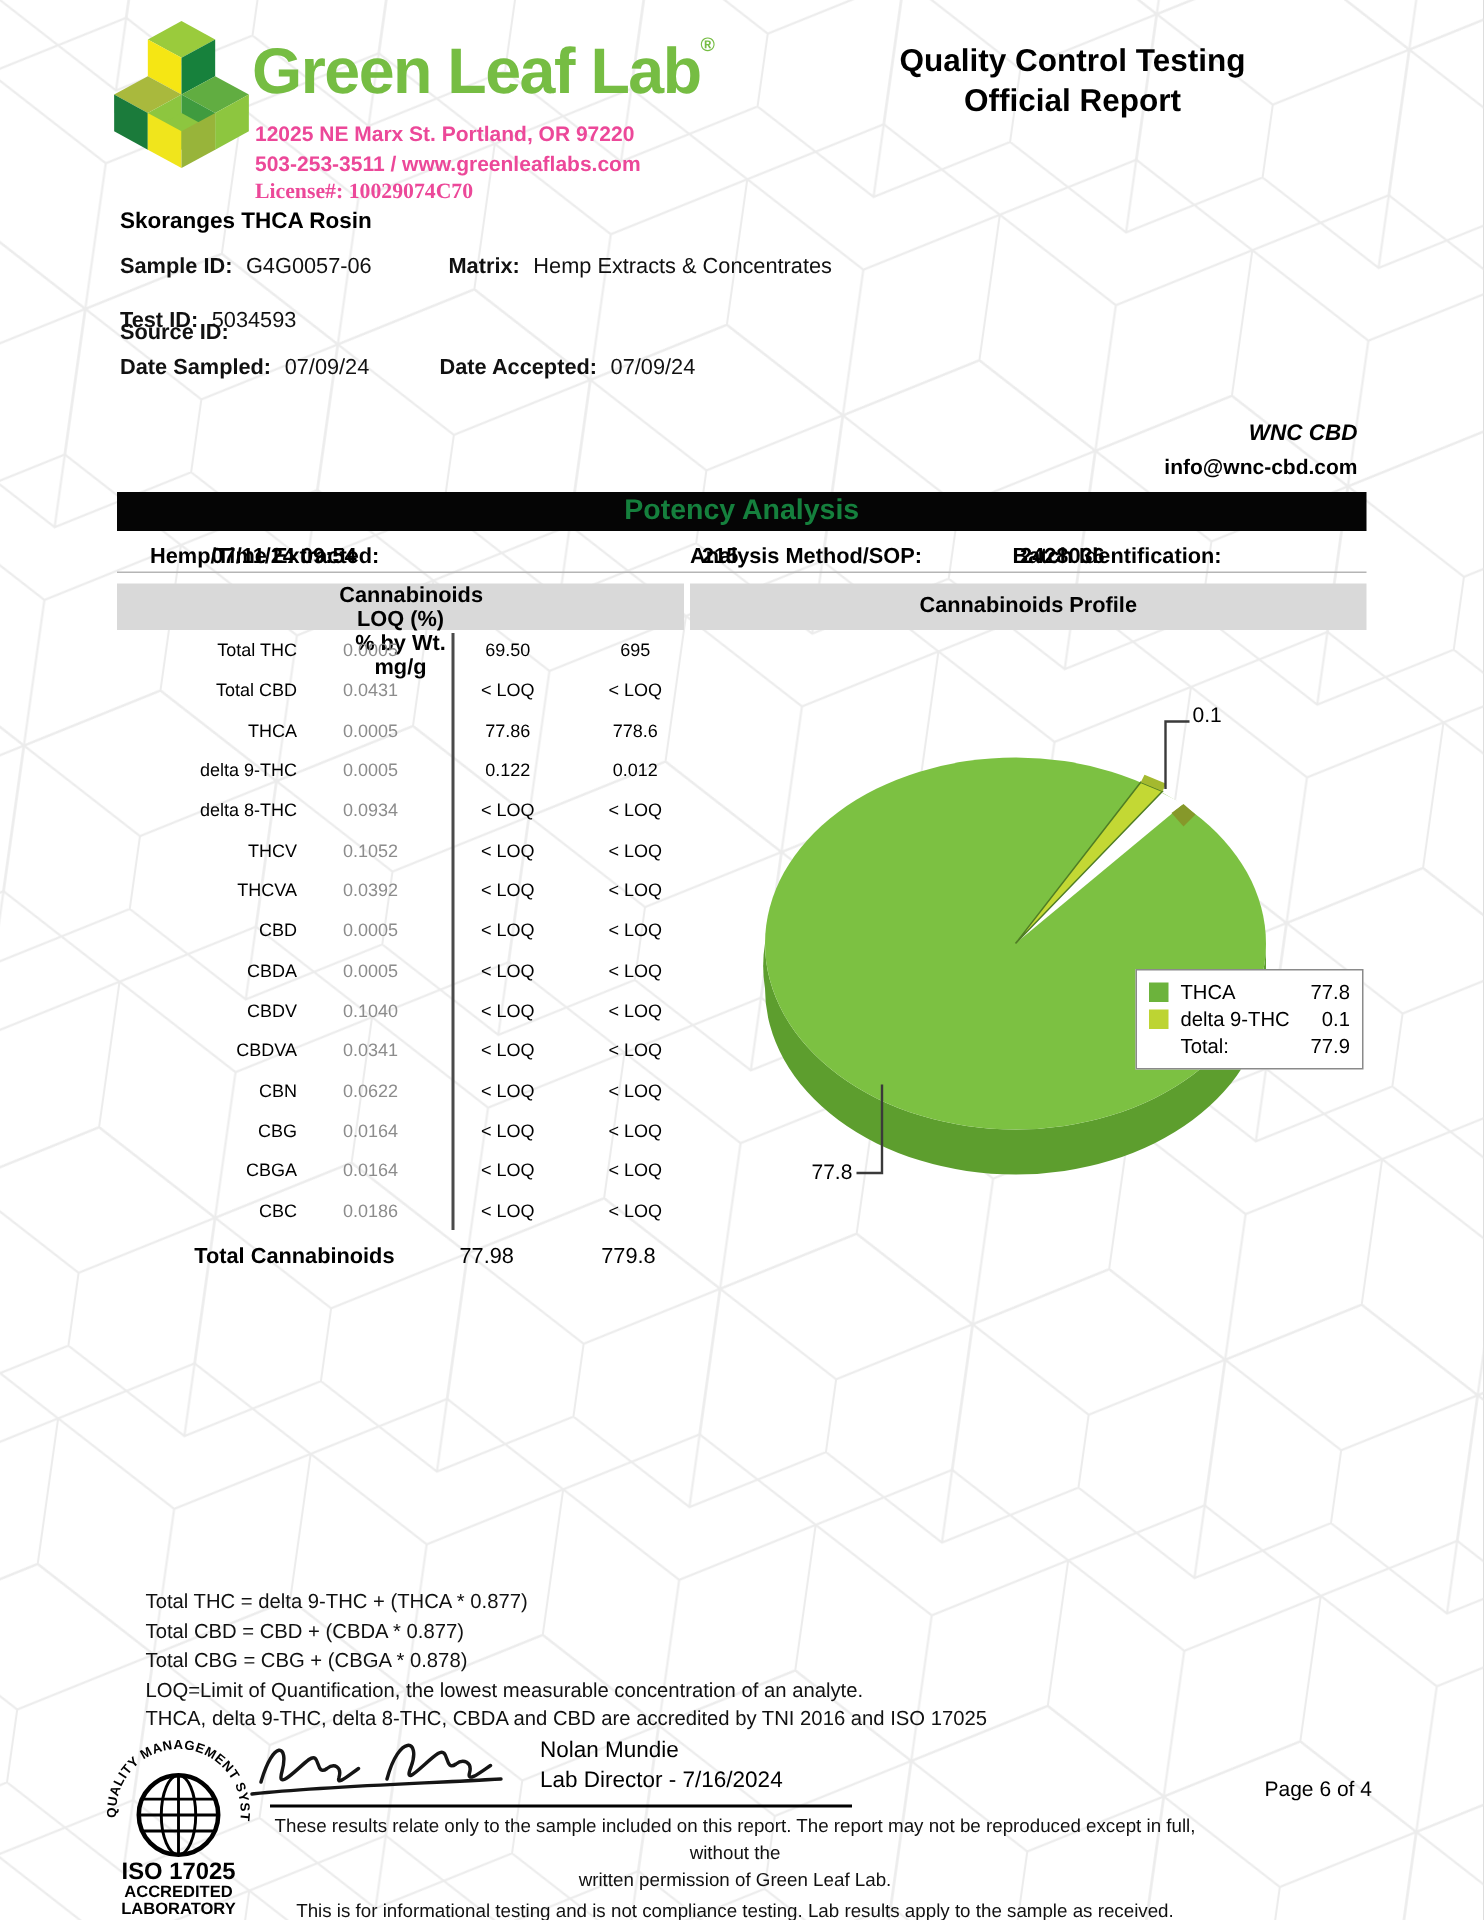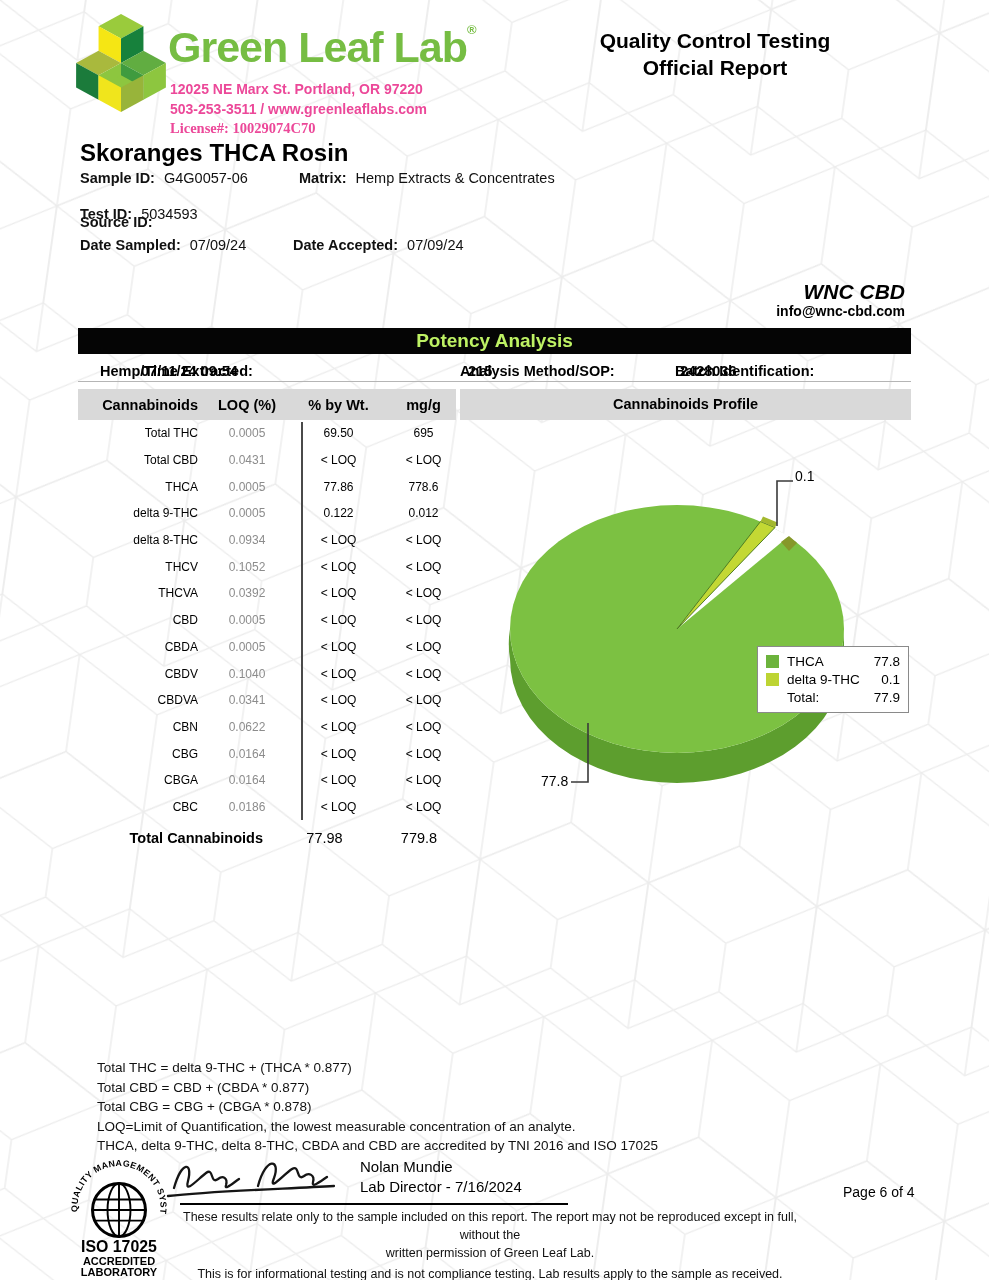--- a/index.html
+++ b/index.html
@@ -10,38 +10,38 @@
   .z { position:absolute; z-index:2; }
 
   
   .brand { left:168px; top:22px; font-size:43px; font-weight:bold; color:#76bd43; letter-spacing:-1px; }
   .brand sup { font-size:13px; vertical-align:28px; }
   .addr { left:170px; top:80px; font-size:14px; font-weight:bold; color:#ec4899; line-height:19.5px; }
   .addr .serif { font-family:"Liberation Serif", serif; font-size:14.5px; }
   .qc-title { left:555px; top:27px; width:320px; text-align:center; font-size:21px; font-weight:bold; color:#000; line-height:27px; }
 
   
-  .prod-title { left:80px; top:139px; font-size:24px; font-weight:bold; }
+  .prod-title { left:80px; top:139px; font-size:15px; font-weight:bold; }
   .srow { font-size:14.5px; color:#111; }
   .lbl { font-weight:bold; }
   .val { font-weight:normal; margin-left:5px; }
 
-  .client-name { right:84px; top:280px; font-size:21px; font-weight:bold; font-style:italic; text-align:right; }
+  .client-name { right:84px; top:280px; font-size:15px; font-weight:bold; font-style:italic; text-align:right; }
   .client-email { right:84px; top:303px; font-size:14px; font-weight:bold; text-align:right; }
 
   
-  .banner { left:78px; top:328px; width:833px; height:26px; background:#050505; color:#bef264;
+  .banner { left:78px; top:328px; width:833px; height:26px; background:#050505; color:#15803d;
             text-align:center; font-size:19px; font-weight:bold; line-height:26px; }
   .meta { left:78px; top:355px; width:833px; height:27px; border-bottom:1.5px solid #b5b5b5;
           font-size:14.5px; font-weight:bold; }
   .meta span { position:absolute; top:4px; white-space:nowrap; }
 
   
   .tablebox { left:78px; top:389px; width:378px; }
-  .thead { display:flex; background:#d9d9d9; height:31px; align-items:center; font-weight:bold; font-size:14.5px; }
+  .thead { display:flex; background:#d9d9d9; height:31px; align-items:center; font-weight:bold; font-size:14.5px;flex-direction:column; }
   .tbody { position:relative; }
   .tdivider { position:absolute; left:223px; top:2px; width:2px; height:398px; background:#4a4a4a; }
   .trow { display:flex; height:26.7px; align-items:center; font-size:12px; }
   .c-name { width:130px; text-align:right; padding-right:10px; }
   .c-loq  { width:78px;  text-align:center; color:#8c8c8c; }
   .c-wt   { width:105px; text-align:center; }
   .c-mgg  { width:65px;  text-align:center; }
   .thead .c-loq { color:#000; }
   .trow-total { display:flex; height:28px; align-items:center; font-size:14.5px; margin-top:4px; }
   .trow-total .c-name { width:185px; font-weight:bold; padding-right:0; }

